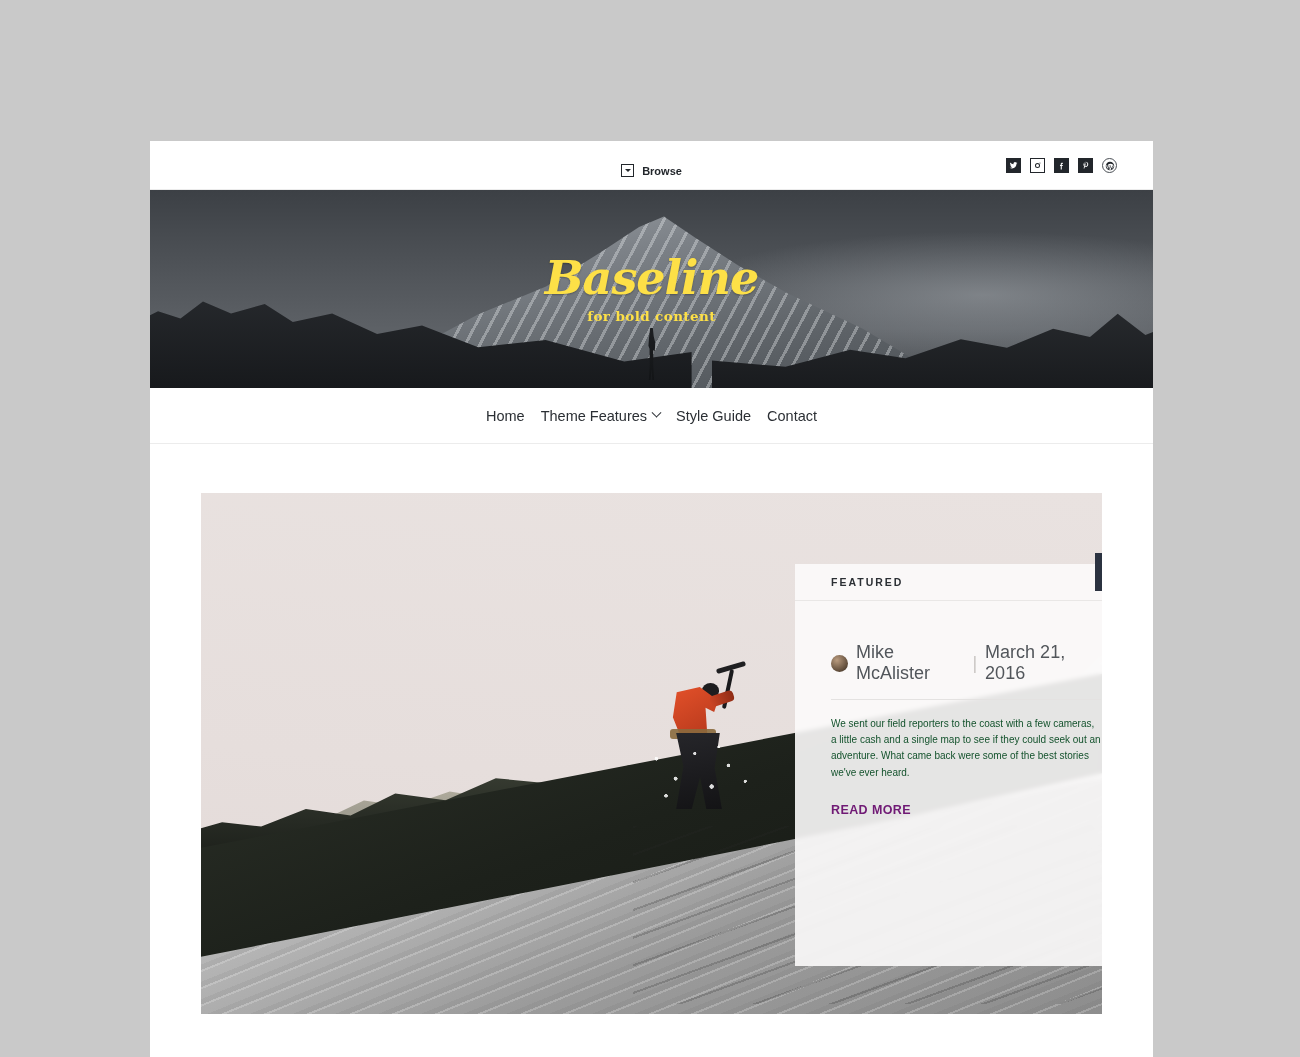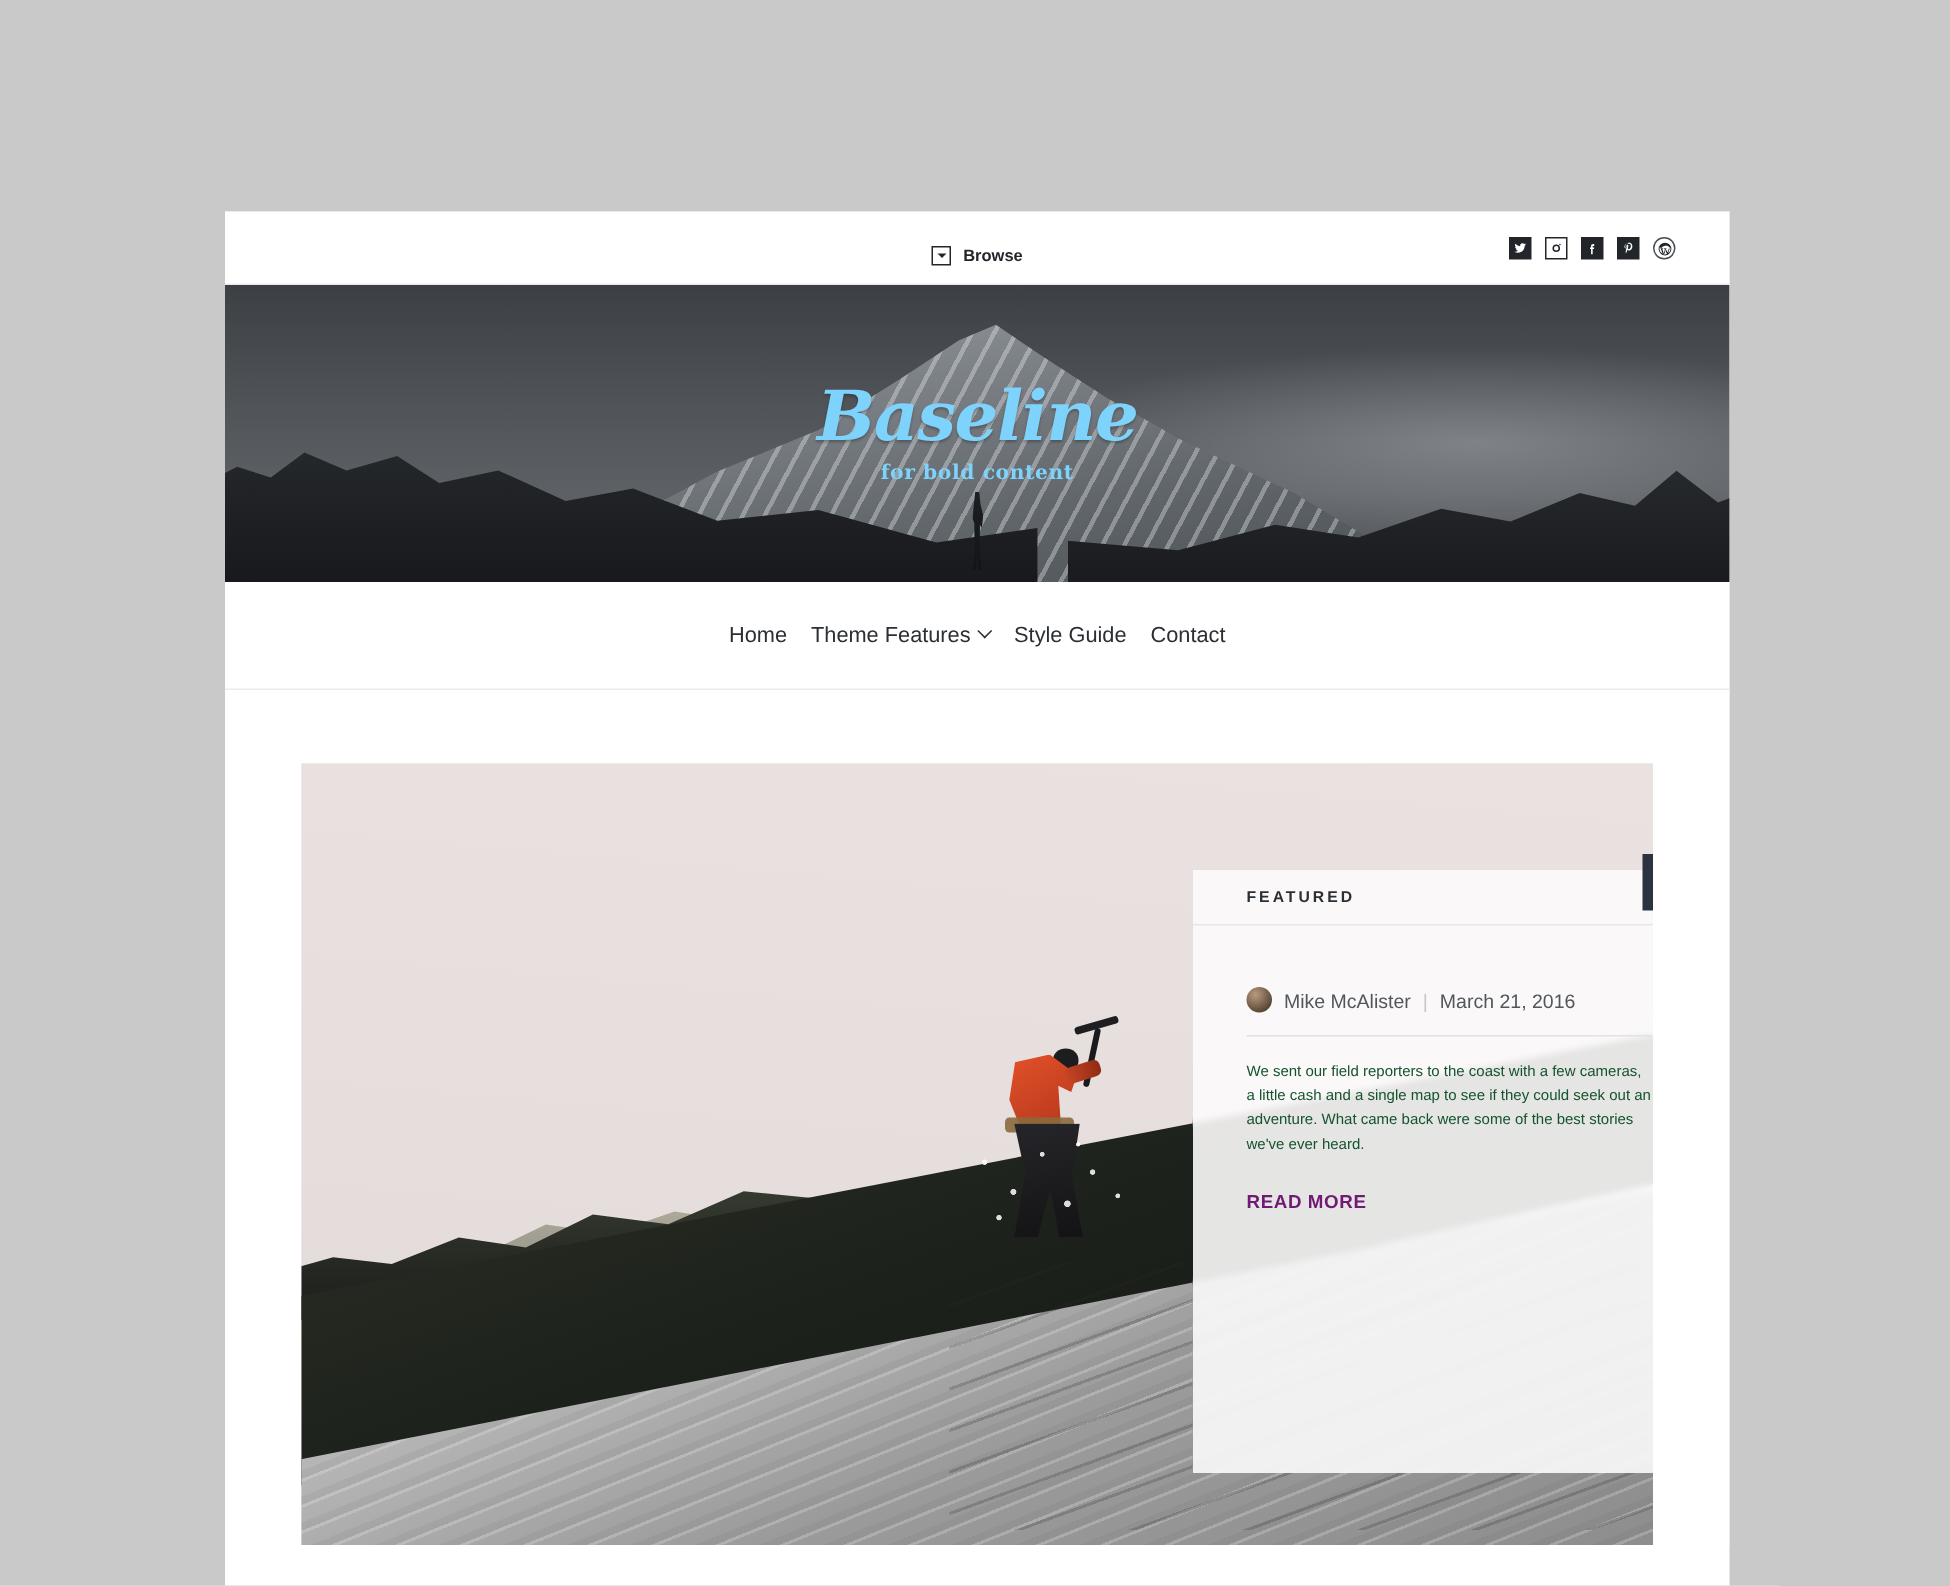--- a/index.html
+++ b/index.html
@@ -114,37 +114,37 @@
     position: absolute; left: 50%; bottom: 8px; transform: translateX(-50%);
     width: 11px; height: 52px;
     background: linear-gradient(180deg,#1d1f22,#121416);
     clip-path: polygon(38% 0%, 62% 0%, 70% 16%, 86% 30%, 78% 46%, 66% 42%,
                        66% 72%, 74% 100%, 58% 100%, 50% 78%, 42% 100%, 26% 100%,
                        34% 70%, 32% 40%, 22% 34%, 28% 18%);
   }
   .logo-wrap {
     position: absolute; left: 0; right: 0; top: 50%;
     transform: translateY(-50%);
-    text-align: center; color: #7dd3fc;
+    text-align: center; color: #fde047;
   }
   .logo-mark {
     font-family: "DejaVu Serif", serif;
     font-style: italic; font-weight: bold;
     font-size: 46px; line-height: 1; letter-spacing: -1px;
     text-shadow: 0 1px 2px rgba(0,0,0,.28);
   }
   .logo-tag {
     font-family: "DejaVu Serif", serif;
     font-weight: bold; font-size: 13.5px; letter-spacing: .4px;
     margin-top: 7px;
   }
 
   
   .mainnav {
-    height: 72px; background: #fff;
+    height: 56px; background: #fff;
     border-bottom: 1px solid #ececec;
     display: flex; justify-content: center; gap: 16px;
   }
   .navitem {
     display: flex; align-items: center; gap: 6px;
     font-size: 14.5px; color: #2b2f34; cursor: pointer;
   }
   .chev-d {
     width: 7px; height: 7px; border-right: 1.5px solid #2b2f34;
     border-bottom: 1.5px solid #2b2f34; transform: rotate(45deg) translate(-2px,-2px);
@@ -292,24 +292,24 @@
     border-right: 1.6px solid #c3c7ce;
   }
   .chev.left  { transform: rotate(-135deg); margin-left: 3px; }
 
   .card-body { padding: 24px 36px 0 36px; }
   .post-title {
     font-size: 31px; line-height: 1.26; font-weight: 300;
     color: #26292e; letter-spacing: -.3px;
   }
   .byline {
-    display: flex; align-items: flex-end; gap: 8px;
+    display: flex; align-items: center; gap: 8px;
     margin-top: 17px; padding-bottom: 15px;
     border-bottom: 1px solid #e4e2e1;
-    font-size: 13px; color: #52565b;
+    font-size: 18px; color: #52565b;
   }
   .avatar {
     width: 17px; height: 17px; border-radius: 50%;
     background: radial-gradient(circle at 35% 30%, #b99b7e, #5d4a38 70%, #2e2a24);
     flex: none;
   }
   .bsep { color: #c9c6c4; }
   .excerpt {
     margin-top: 16px;
     font-size: 10px; line-height: 1.62; color: #14532d;

